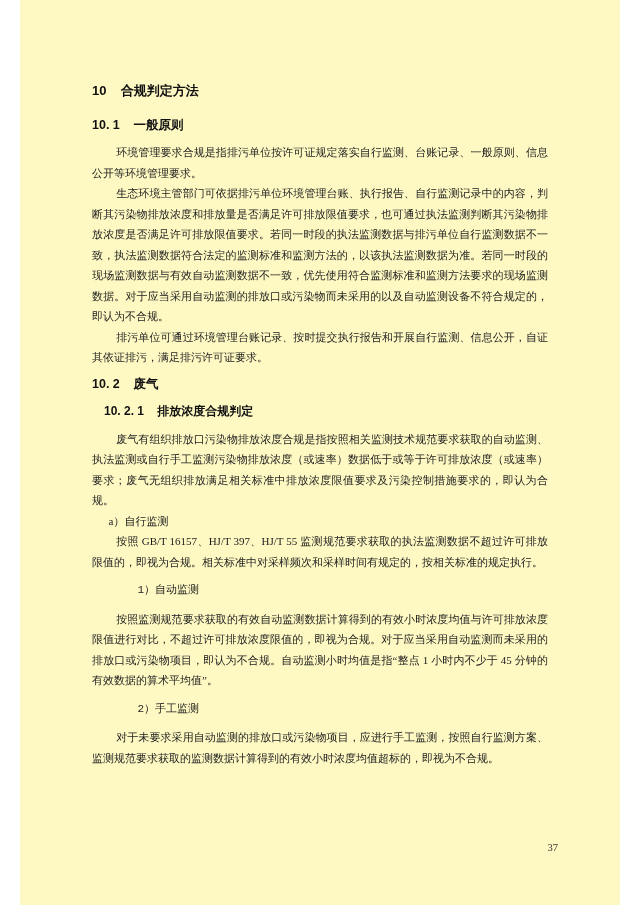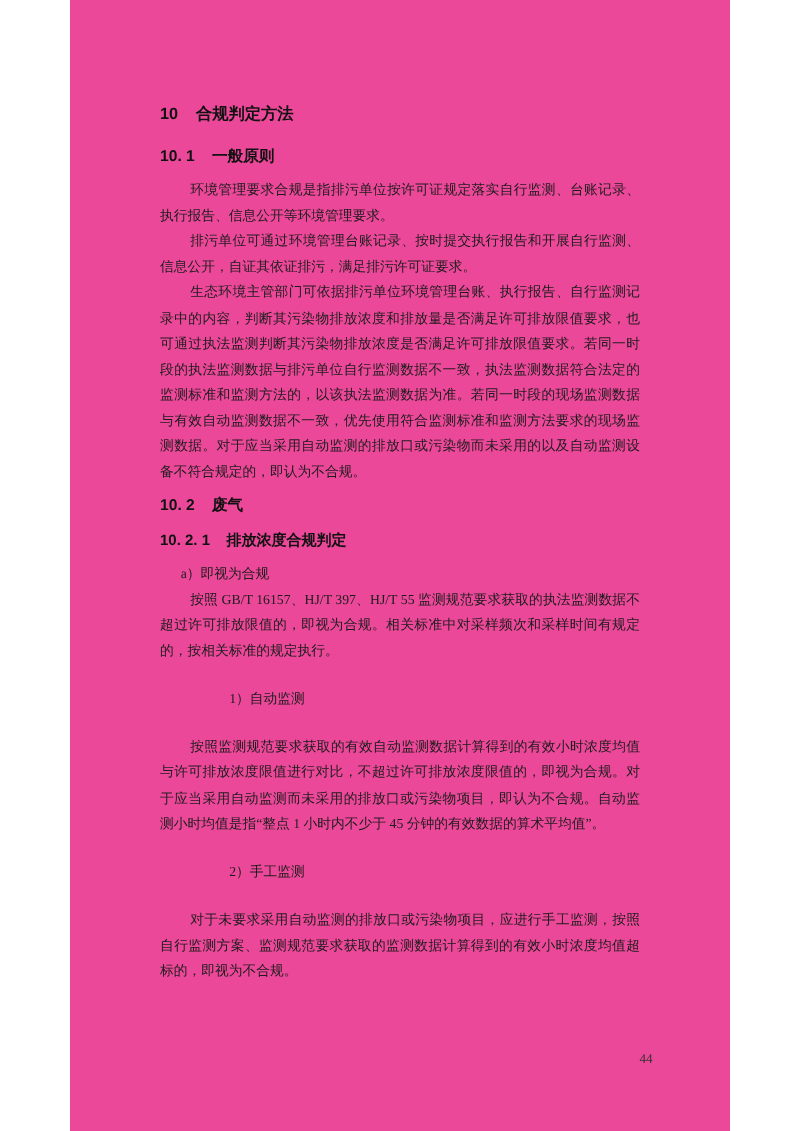--- a/index.html
+++ b/index.html
@@ -2,24 +2,24 @@
 <html lang="zh"><head>
 <meta charset="utf-8">
 <style>
   html, body {
     margin: 0;
     padding: 0;
     background: #ffffff;
   }
   .page {
     position: relative;
-    width: 528px;
+    width: 600px;
     height: 905px;
     margin: 0 auto;
-    background: #ec4899;
+    background: #fef9c3;
     box-sizing: border-box;
     padding: 81px 72px 0 72px;
     font-family: "Liberation Serif", "DejaVu Serif", serif;
     font-size: 11px;
     line-height: 20.5px;
     color: #1c1c1c;
     overflow: hidden;
   }
   .h-chapter, .h-section, .h-sub {
     font-family: "Liberation Sans", "DejaVu Sans", sans-serif;
@@ -31,40 +31,41 @@
   .h-chapter {
     font-size: 13px;
     margin: 0 0 13px 0;
   }
   .h-section {
     font-size: 12.5px;
     margin: 6px 0 7px 0;
   }
   .h-sub {
     font-size: 12px;
-    margin: 7px 0 7px 0;
+    margin: 7px 0 7px 12px;
   }
   .hnum {
     display: inline-block;
     margin-right: 1.1em;
   }
   .para {
     margin: 0;
     text-align: justify;
     text-indent: 2.2em;
   }
   .item-letter {
     margin: 0;
     text-align: justify;
     text-indent: 1.5em;
   }
   .item-number {
-    margin: 18px;
+    margin: 8px;
     text-align: justify;
     text-indent: 3.4em;
+    font-family: Liberation Mono, monospace;
   }
   .page-number {
     position: absolute;
     top: 838px;
     right: 62px;
     font-family: "Liberation Serif", "DejaVu Serif", serif;
     font-size: 10.5px;
     color: #333333;
   }
 </style>
@@ -74,36 +75,37 @@
 <div class="page">
 
   <div class="h-chapter">
     <span class="hnum">10</span><span>合规判定方法</span>
   </div>
 
   <div class="h-section">
     <span class="hnum">10. 1</span><span>一般原则</span>
   </div>
 
-  <p class="para">环境管理要求合规是指排污单位按许可证规定落实自行监测、台账记录、执行报告、信息公开等环境管理要求。</p>
+  <p class="para">环境管理要求合规是指排污单位按许可证规定落实自行监测、台账记录、一般原则、信息公开等环境管理要求。</p>
+  <p class="para">生态环境主管部门可依据排污单位环境管理台账、执行报告、自行监测记录中的内容，判断其污染物排放浓度和排放量是否满足许可排放限值要求，也可通过执法监测判断其污染物排放浓度是否满足许可排放限值要求。若同一时段的执法监测数据与排污单位自行监测数据不一致，执法监测数据符合法定的监测标准和监测方法的，以该执法监测数据为准。若同一时段的现场监测数据与有效自动监测数据不一致，优先使用符合监测标准和监测方法要求的现场监测数据。对于应当采用自动监测的排放口或污染物而未采用的以及自动监测设备不符合规定的，即认为不合规。</p>
   <p class="para">排污单位可通过环境管理台账记录、按时提交执行报告和开展自行监测、信息公开，自证其依证排污，满足排污许可证要求。</p>
-  <p class="para">生态环境主管部门可依据排污单位环境管理台账、执行报告、自行监测记录中的内容，判断其污染物排放浓度和排放量是否满足许可排放限值要求，也可通过执法监测判断其污染物排放浓度是否满足许可排放限值要求。若同一时段的执法监测数据与排污单位自行监测数据不一致，执法监测数据符合法定的监测标准和监测方法的，以该执法监测数据为准。若同一时段的现场监测数据与有效自动监测数据不一致，优先使用符合监测标准和监测方法要求的现场监测数据。对于应当采用自动监测的排放口或污染物而未采用的以及自动监测设备不符合规定的，即认为不合规。</p>
 
   <div class="h-section">
     <span class="hnum">10. 2</span><span>废气</span>
   </div>
 
   <div class="h-sub">
     <span class="hnum">10. 2. 1</span><span>排放浓度合规判定</span>
   </div>
 
-  <p class="item-letter">a）即视为合规</p>
+  <p class="para">废气有组织排放口污染物排放浓度合规是指按照相关监测技术规范要求获取的自动监测、执法监测或自行手工监测污染物排放浓度（或速率）数据低于或等于许可排放浓度（或速率）要求；废气无组织排放满足相关标准中排放浓度限值要求及污染控制措施要求的，即认为合规。</p>
+  <p class="item-letter">a）自行监测</p>
   <p class="para">按照 GB/T 16157、HJ/T 397、HJ/T 55 监测规范要求获取的执法监测数据不超过许可排放限值的，即视为合规。相关标准中对采样频次和采样时间有规定的，按相关标准的规定执行。</p>
   <p class="item-number">1）自动监测</p>
   <p class="para">按照监测规范要求获取的有效自动监测数据计算得到的有效小时浓度均值与许可排放浓度限值进行对比，不超过许可排放浓度限值的，即视为合规。对于应当采用自动监测而未采用的排放口或污染物项目，即认为不合规。自动监测小时均值是指“整点 1 小时内不少于 45 分钟的有效数据的算术平均值”。</p>
   <p class="item-number">2）手工监测</p>
   <p class="para">对于未要求采用自动监测的排放口或污染物项目，应进行手工监测，按照自行监测方案、监测规范要求获取的监测数据计算得到的有效小时浓度均值超标的，即视为不合规。</p>
 
 
 
-  <div class="page-number">44</div>
+  <div class="page-number">37</div>
 
 </div>
 
 </body></html>

